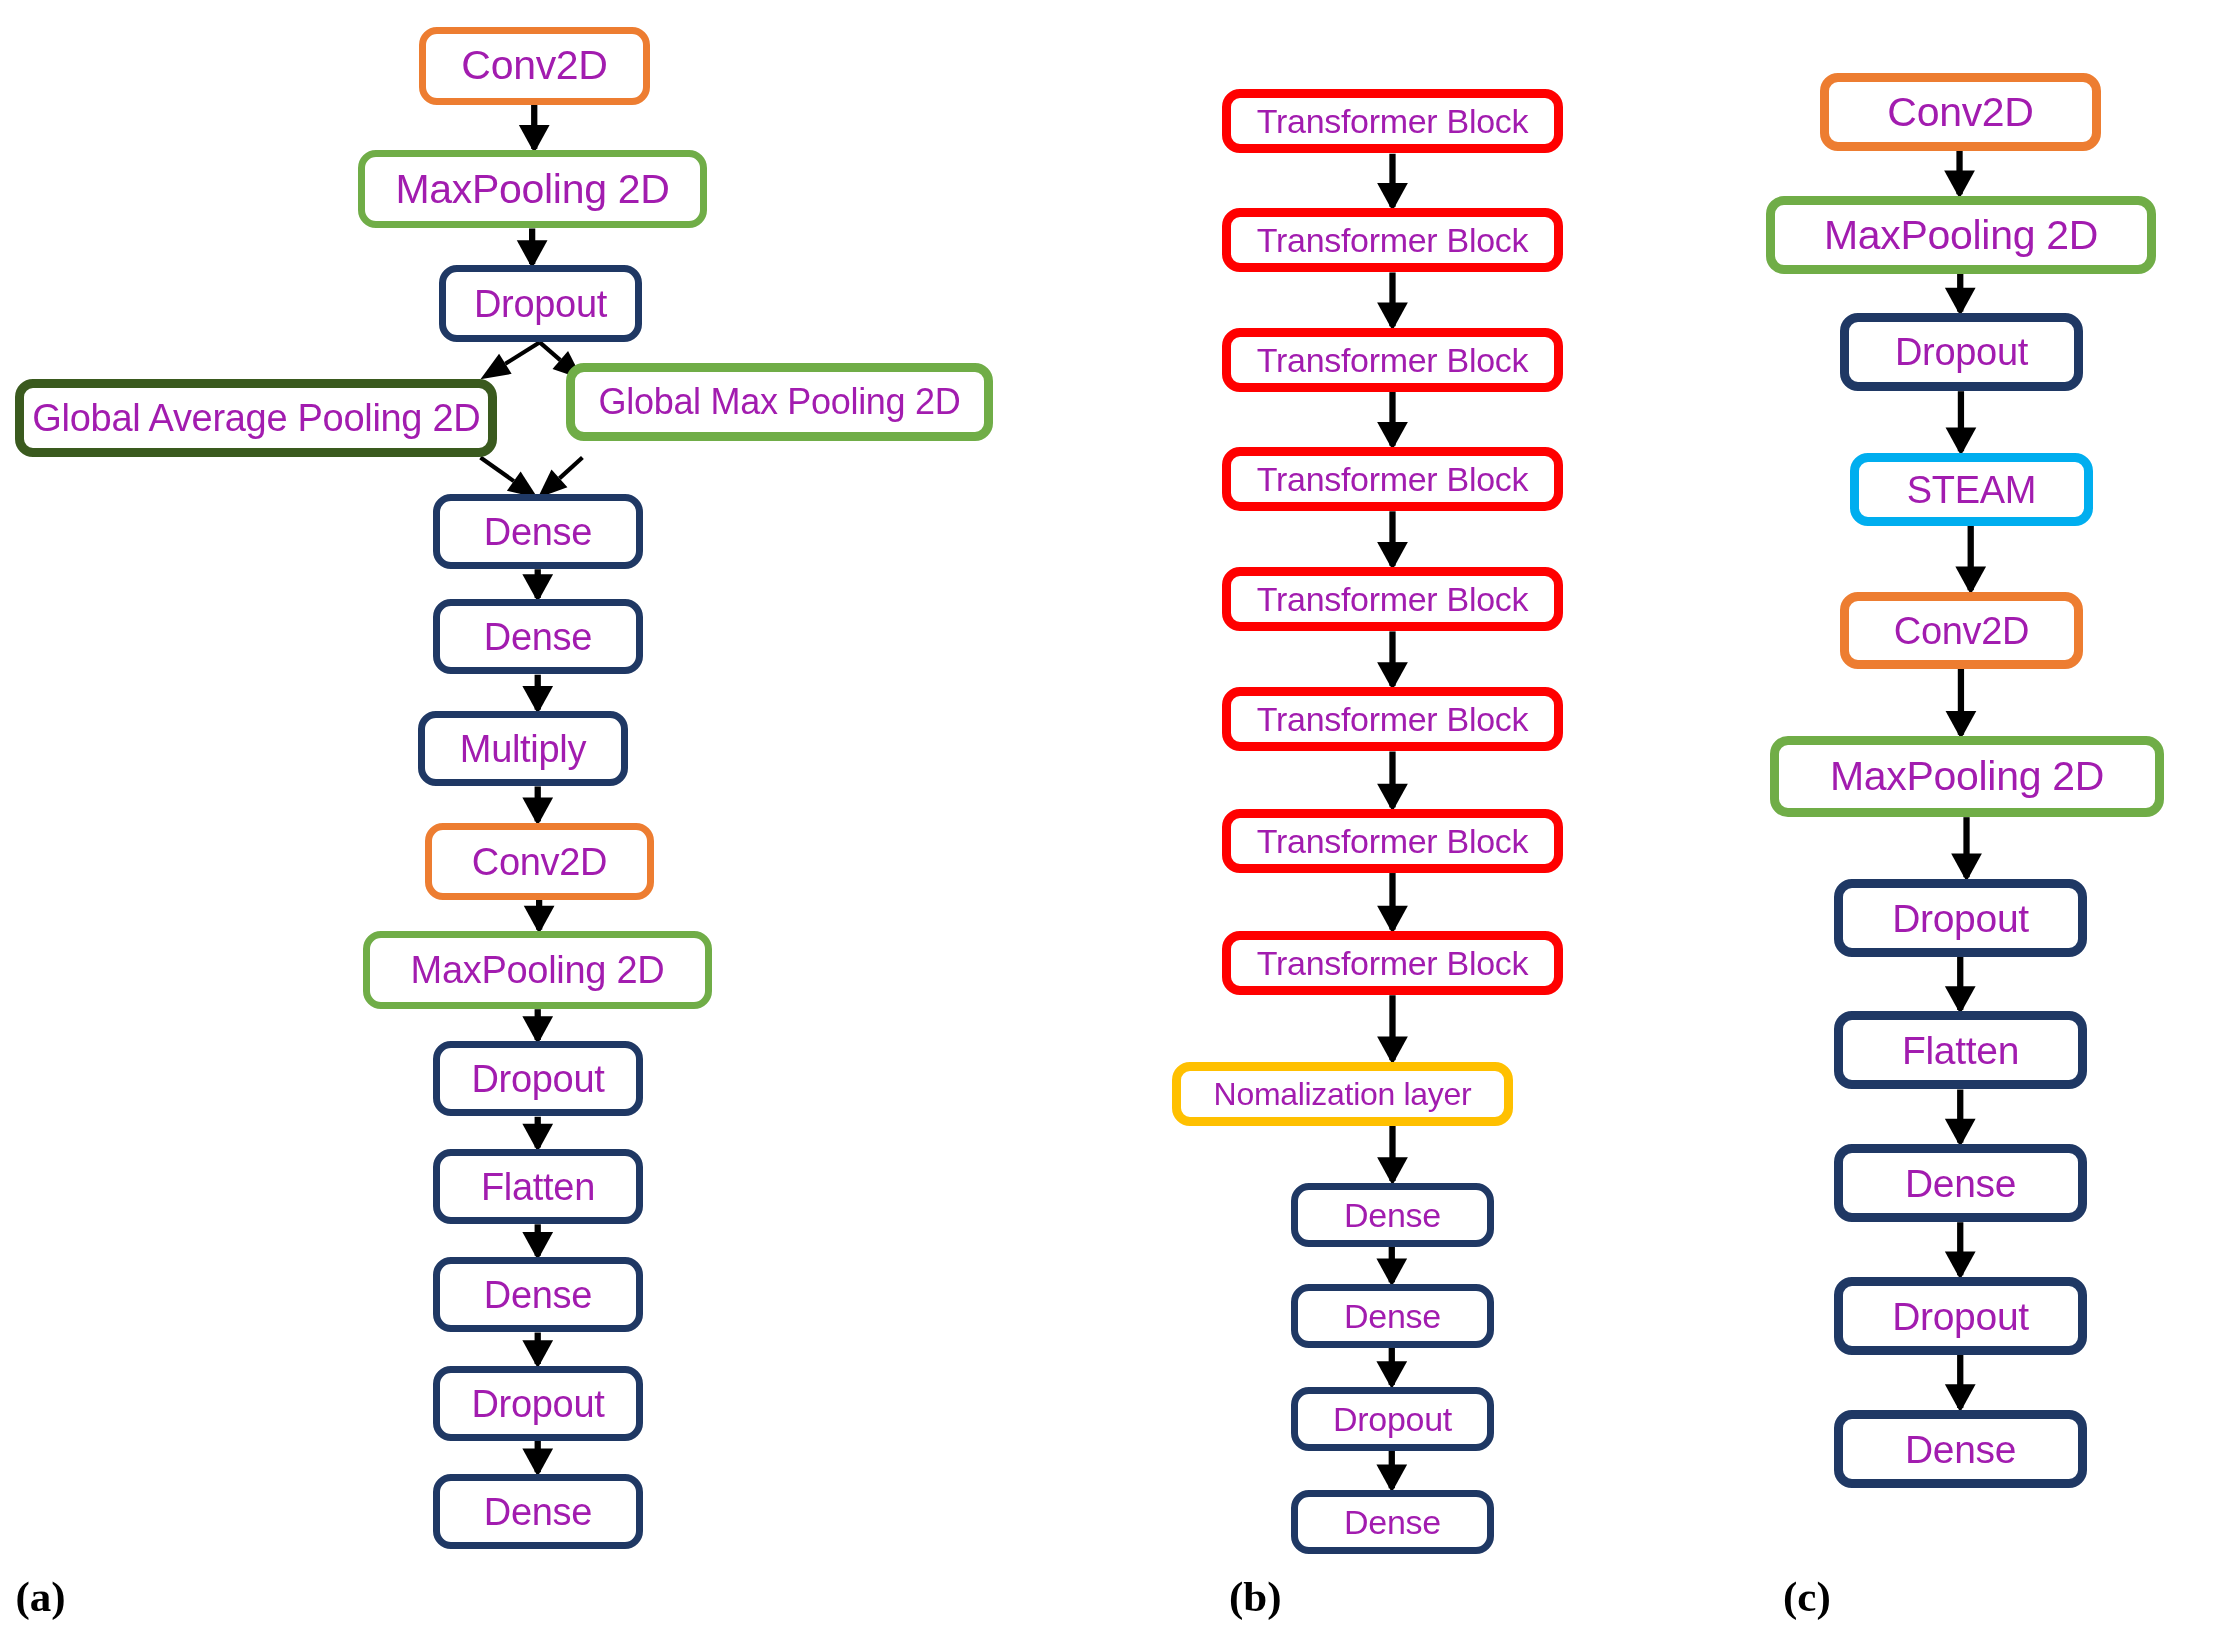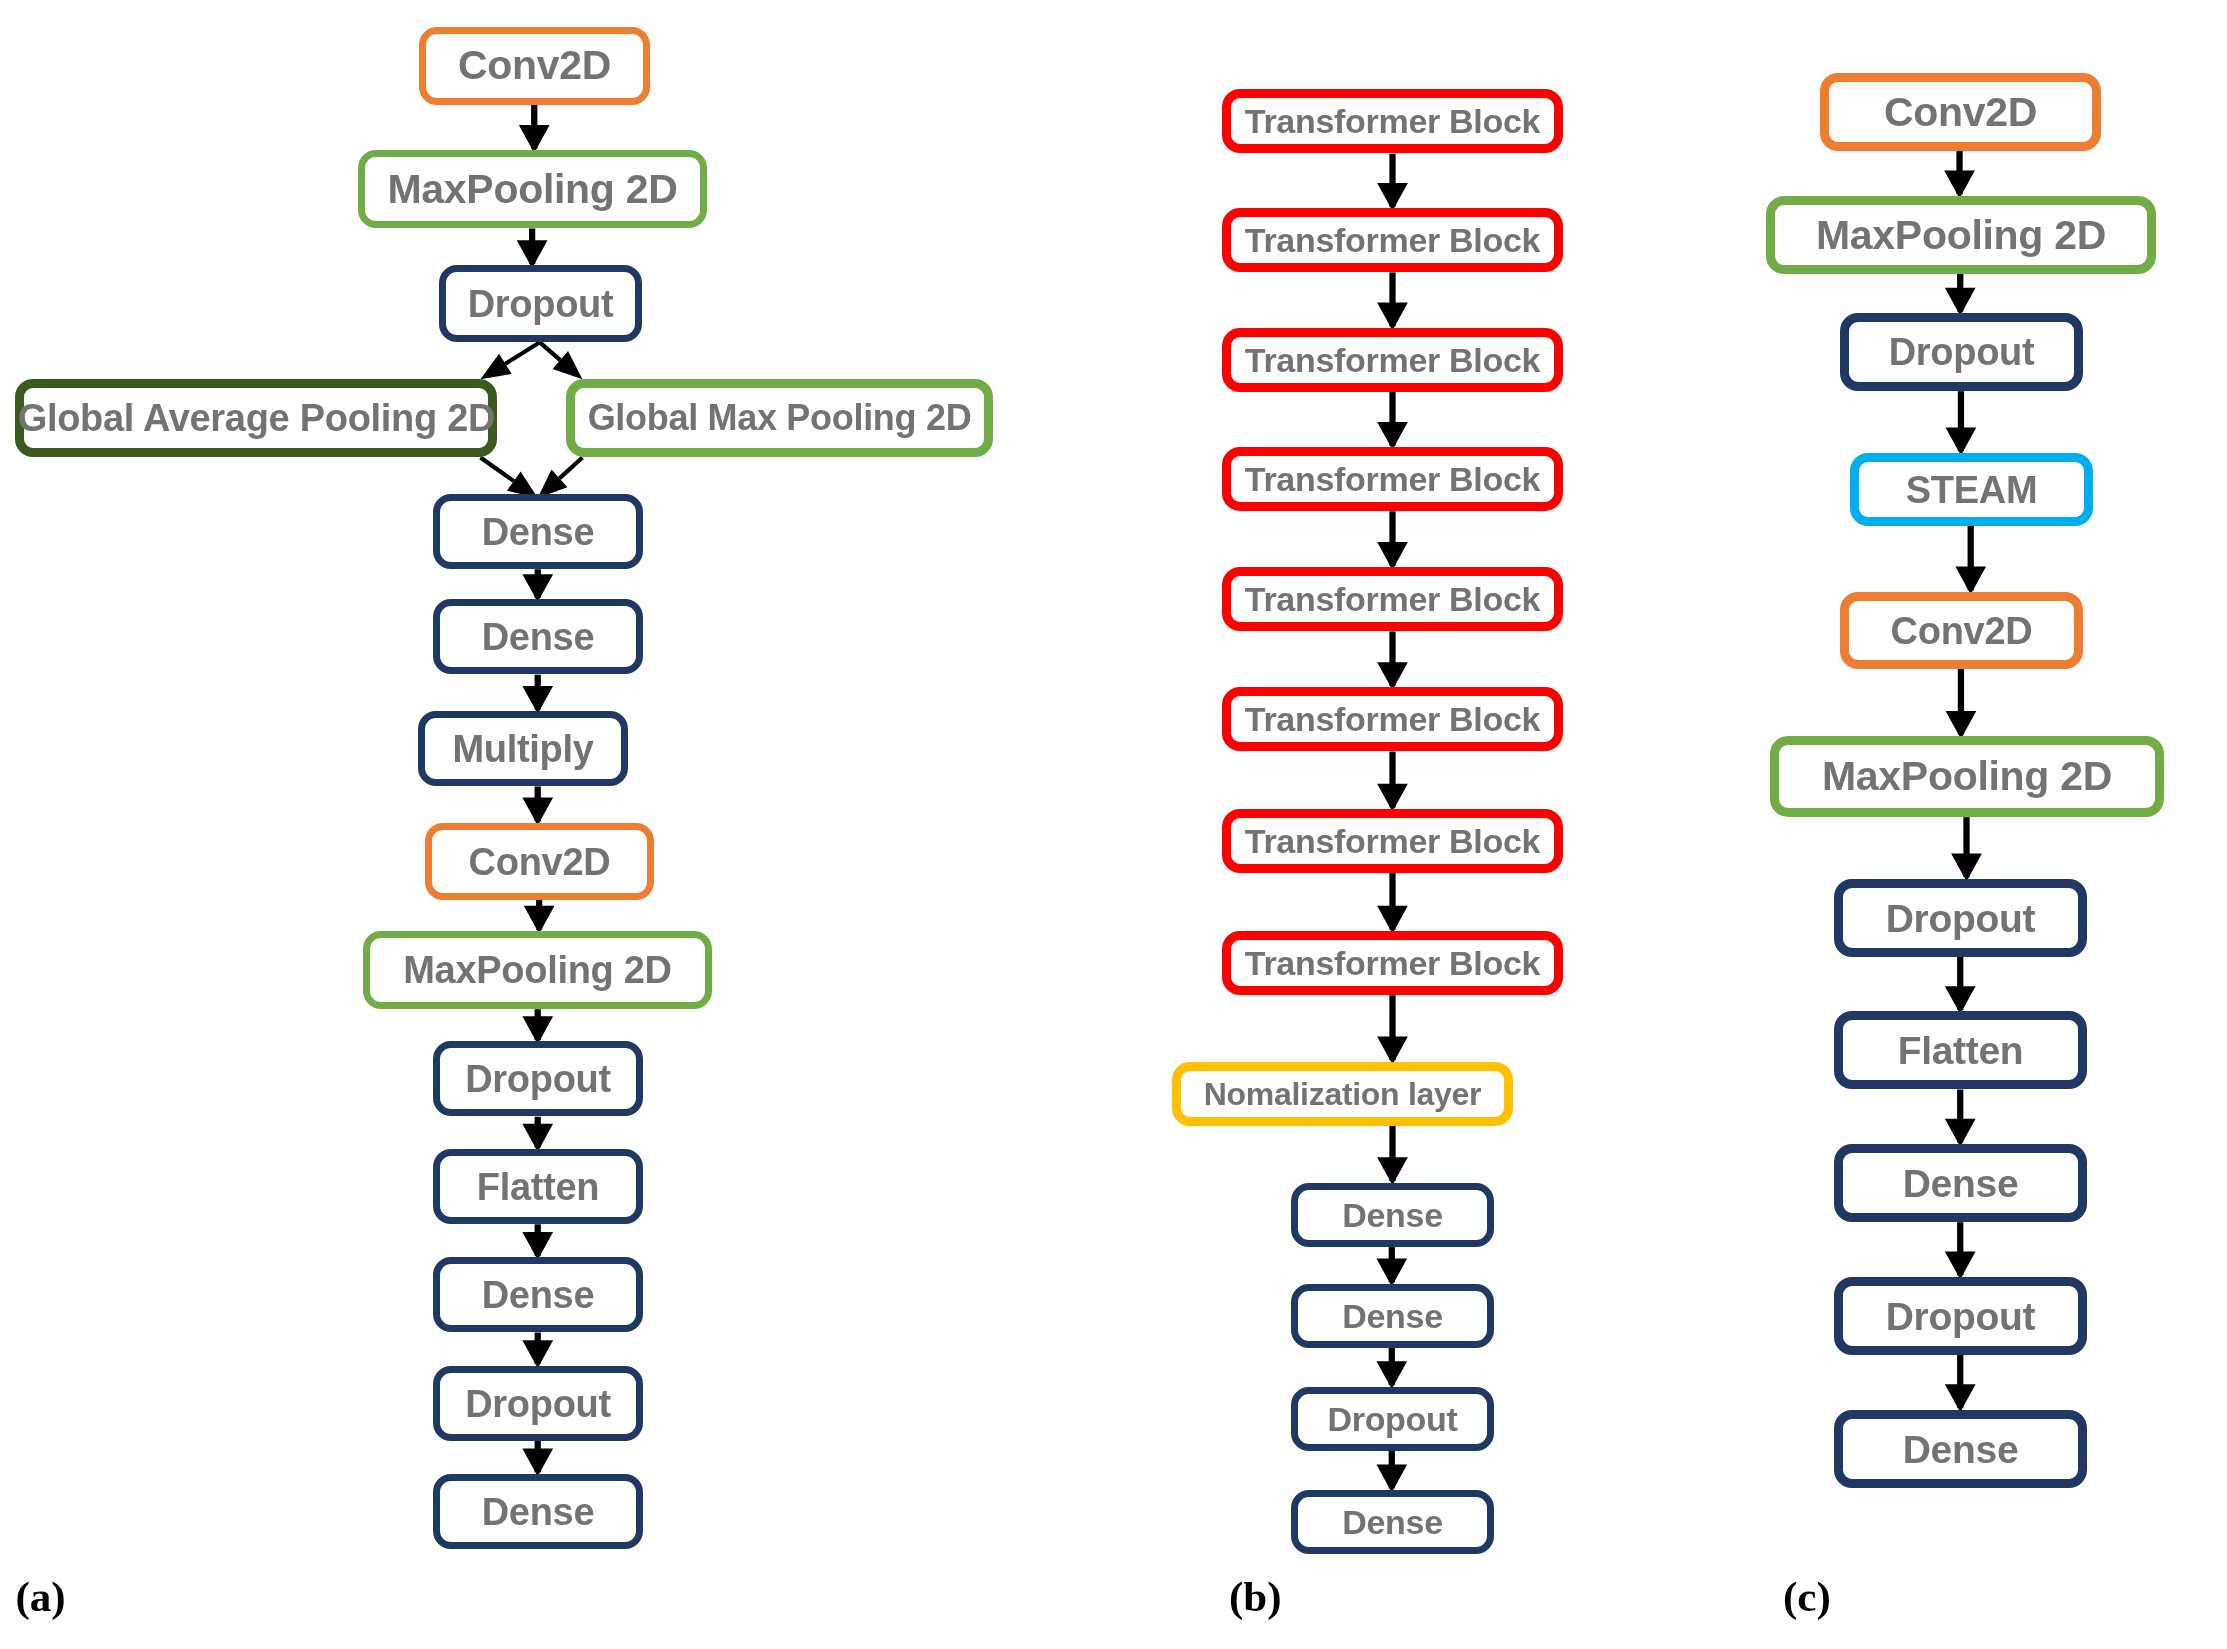--- a/index.html
+++ b/index.html
@@ -20,22 +20,22 @@
   .node {
     position: absolute;
     box-sizing: border-box;
     background: #ffffff;
     border-style: solid;
     border-radius: 18px;
     display: flex;
     align-items: center;
     justify-content: center;
     text-align: center;
-    color: #737373;
-    font-weight: bold;
+    color: #a21caf;
+    font-weight: normal;
     letter-spacing: -0.3px;
     z-index: 3;
     line-height: 1;
     white-space: nowrap;
   }
   .edge {
     position: absolute;
     z-index: 1;
     overflow: visible;
   }
@@ -203,21 +203,21 @@
       </g>
       <g>
         <line x1="2807" y1="1940" x2="2807" y2="2016" stroke="#000000" stroke-width="9"></line>
         <polygon points="2785,1982 2829,1982 2807,2022" fill="#000000"></polygon>
       </g>
     </svg>
     <div class="node" style="left: 419px; top: 26.5px; width: 231px; height: 78px; border-width: 7.7px; border-color: rgb(237, 125, 49); font-size: 41px;">Conv2D</div>
     <div class="node" style="left: 358px; top: 150px; width: 349px; height: 78px; border-width: 7.7px; border-color: rgb(112, 173, 71); font-size: 41px;">MaxPooling 2D</div>
     <div class="node" style="left: 439px; top: 265px; width: 203px; height: 77px; border-width: 7.7px; border-color: rgb(31, 56, 100); font-size: 38px;">Dropout</div>
     <div class="node" style="left: 15.4px; top: 379px; width: 482px; height: 78px; border-width: 9px; border-color: rgb(58, 90, 30); font-size: 38px;">Global Average Pooling 2D</div>
-    <div class="node" style="left: 566px; top: 379px; width: 427px; height: 78px; border-width: 9px; border-color: rgb(112, 173, 71); font-size: 36px;">Global Max Pooling 2D</div>
+    <div class="node" style="left: 566px; top: 363px; width: 427px; height: 78px; border-width: 9px; border-color: rgb(112, 173, 71); font-size: 36px;">Global Max Pooling 2D</div>
     <div class="node" style="left: 433px; top: 494px; width: 210px; height: 75px; border-width: 7.7px; border-color: rgb(31, 56, 100); font-size: 38px;">Dense</div>
     <div class="node" style="left: 433px; top: 599px; width: 210px; height: 75px; border-width: 7.7px; border-color: rgb(31, 56, 100); font-size: 38px;">Dense</div>
     <div class="node" style="left: 418px; top: 711px; width: 210px; height: 75px; border-width: 7.7px; border-color: rgb(31, 56, 100); font-size: 38px;">Multiply</div>
     <div class="node" style="left: 425px; top: 823px; width: 229px; height: 77px; border-width: 7.7px; border-color: rgb(237, 125, 49); font-size: 38px;">Conv2D</div>
     <div class="node" style="left: 363px; top: 931px; width: 349px; height: 78px; border-width: 7.7px; border-color: rgb(112, 173, 71); font-size: 38px;">MaxPooling 2D</div>
     <div class="node" style="left: 433px; top: 1041px; width: 210px; height: 75px; border-width: 7.7px; border-color: rgb(31, 56, 100); font-size: 38px;">Dropout</div>
     <div class="node" style="left: 433px; top: 1149px; width: 210px; height: 75px; border-width: 7.7px; border-color: rgb(31, 56, 100); font-size: 38px;">Flatten</div>
     <div class="node" style="left: 433px; top: 1257px; width: 210px; height: 75px; border-width: 7.7px; border-color: rgb(31, 56, 100); font-size: 38px;">Dense</div>
     <div class="node" style="left: 433px; top: 1366px; width: 210px; height: 75px; border-width: 7.7px; border-color: rgb(31, 56, 100); font-size: 38px;">Dropout</div>
     <div class="node" style="left: 433px; top: 1474px; width: 210px; height: 75px; border-width: 7.7px; border-color: rgb(31, 56, 100); font-size: 38px;">Dense</div>

